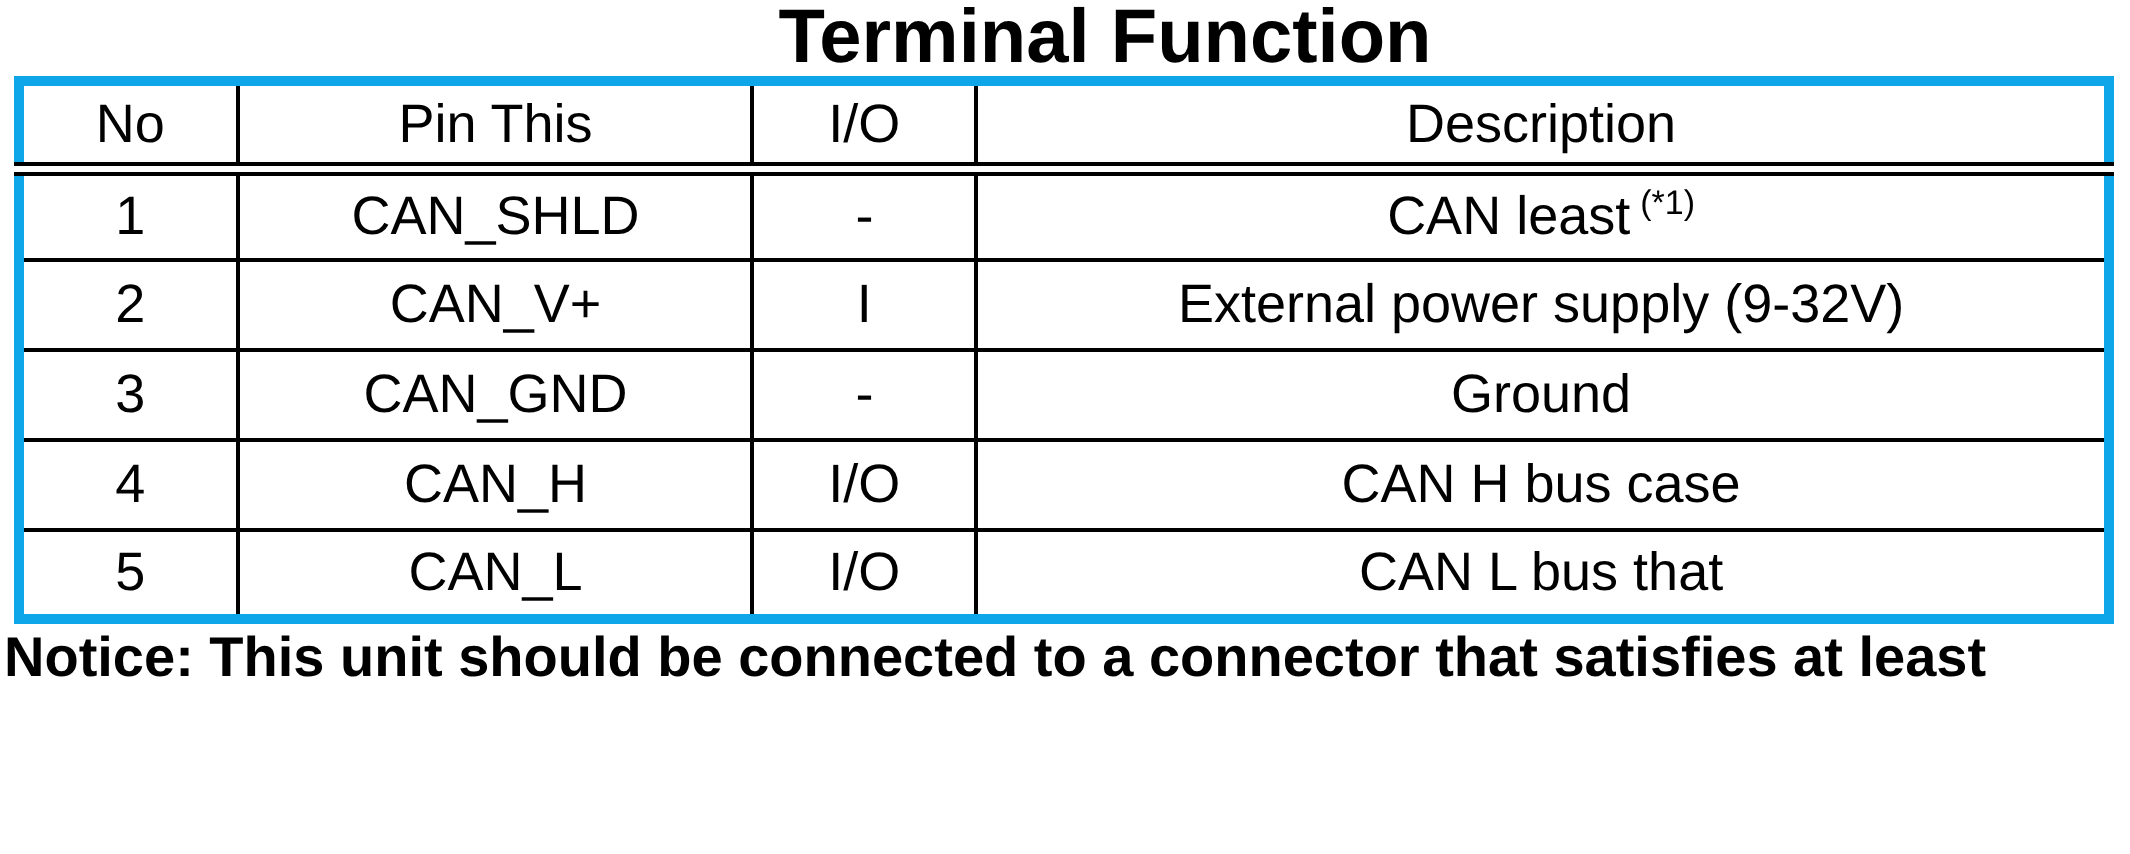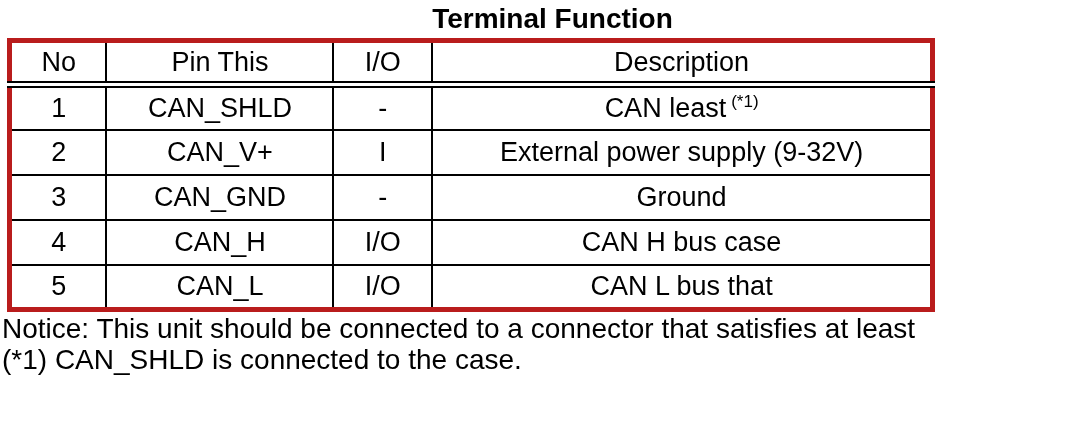--- a/index.html
+++ b/index.html
@@ -16,31 +16,31 @@
     overflow: hidden;
   }
   .page {
     width: 1065px;
     height: 427px;
     background: #ffffff;
   }
   .title {
     text-align: center;
     font-weight: bold;
-    font-size: 28px;
+    font-size: 38px;
     line-height: 34px;
     margin: 2px 0 2px 40px;
     letter-spacing: 0px;
   }
   table.terminal {
     border-collapse: collapse;
     table-layout: fixed;
-    width: 928px;
+    width: 1050px;
     margin-left: 7px;
-    border: 5px solid #b91c1c;
+    border: 5px solid #0ea5e9;
   }
   col.c-no   { width: 10.5%; }
   col.c-pin  { width: 24.6%; }
   col.c-io   { width: 10.7%; }
   col.c-desc { width: 54.2%; }
   .terminal th, .terminal td {
     border: 2px solid #000000;
     text-align: center;
     vertical-align: middle;
     font-size: 27px;
@@ -61,20 +61,21 @@
     vertical-align: 10px;
     margin-left: 5px;
   }
   .notes {
     margin: 1px 0 0 2px;
     font-size: 28px;
     line-height: 31px;
   }
   .notes div {
     white-space: nowrap;
+    font-weight: bold;
   }
 </style>
 </head>
 <body>
 
 <div class="page">
 
   <div class="title">Terminal Function</div>
 
   <table class="terminal">
@@ -123,16 +124,15 @@
         <td>5</td>
         <td>CAN_L</td>
         <td>I/O</td>
         <td>CAN L bus that</td>
       </tr>
     </tbody>
   </table>
 
   <div class="notes">
     <div>Notice: This unit should be connected to a connector that satisfies at least</div>
-    <div>(*1) CAN_SHLD is connected to the case.</div>
   </div>
 
 </div>
 
 </body></html>

